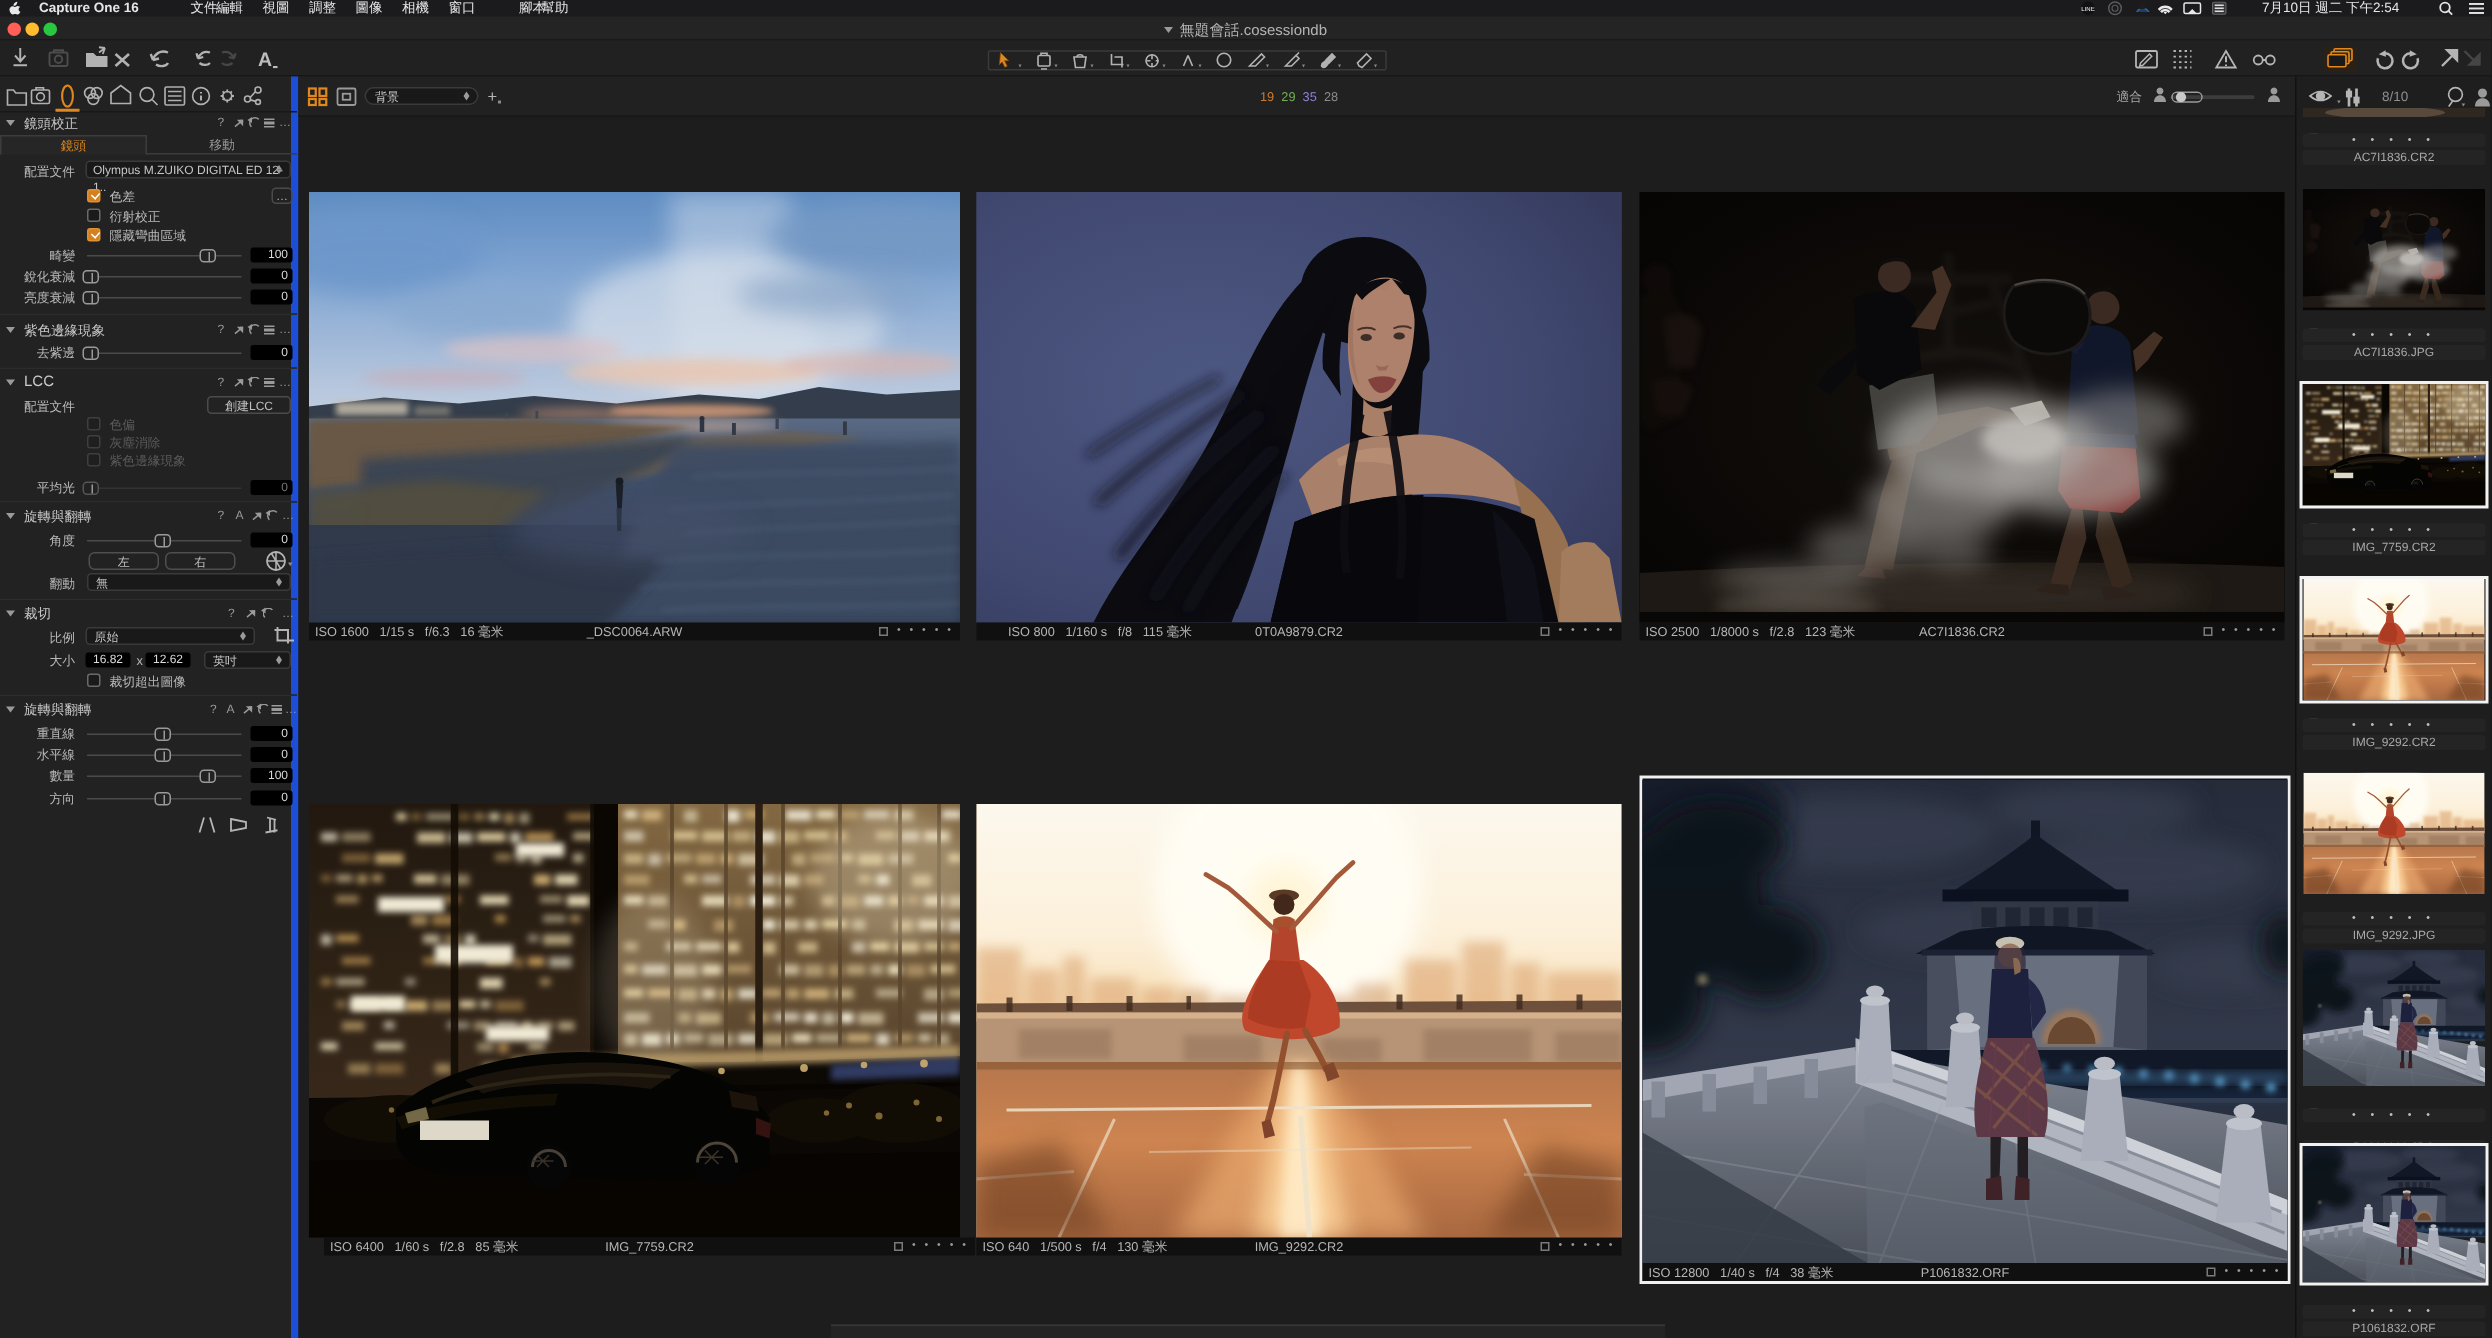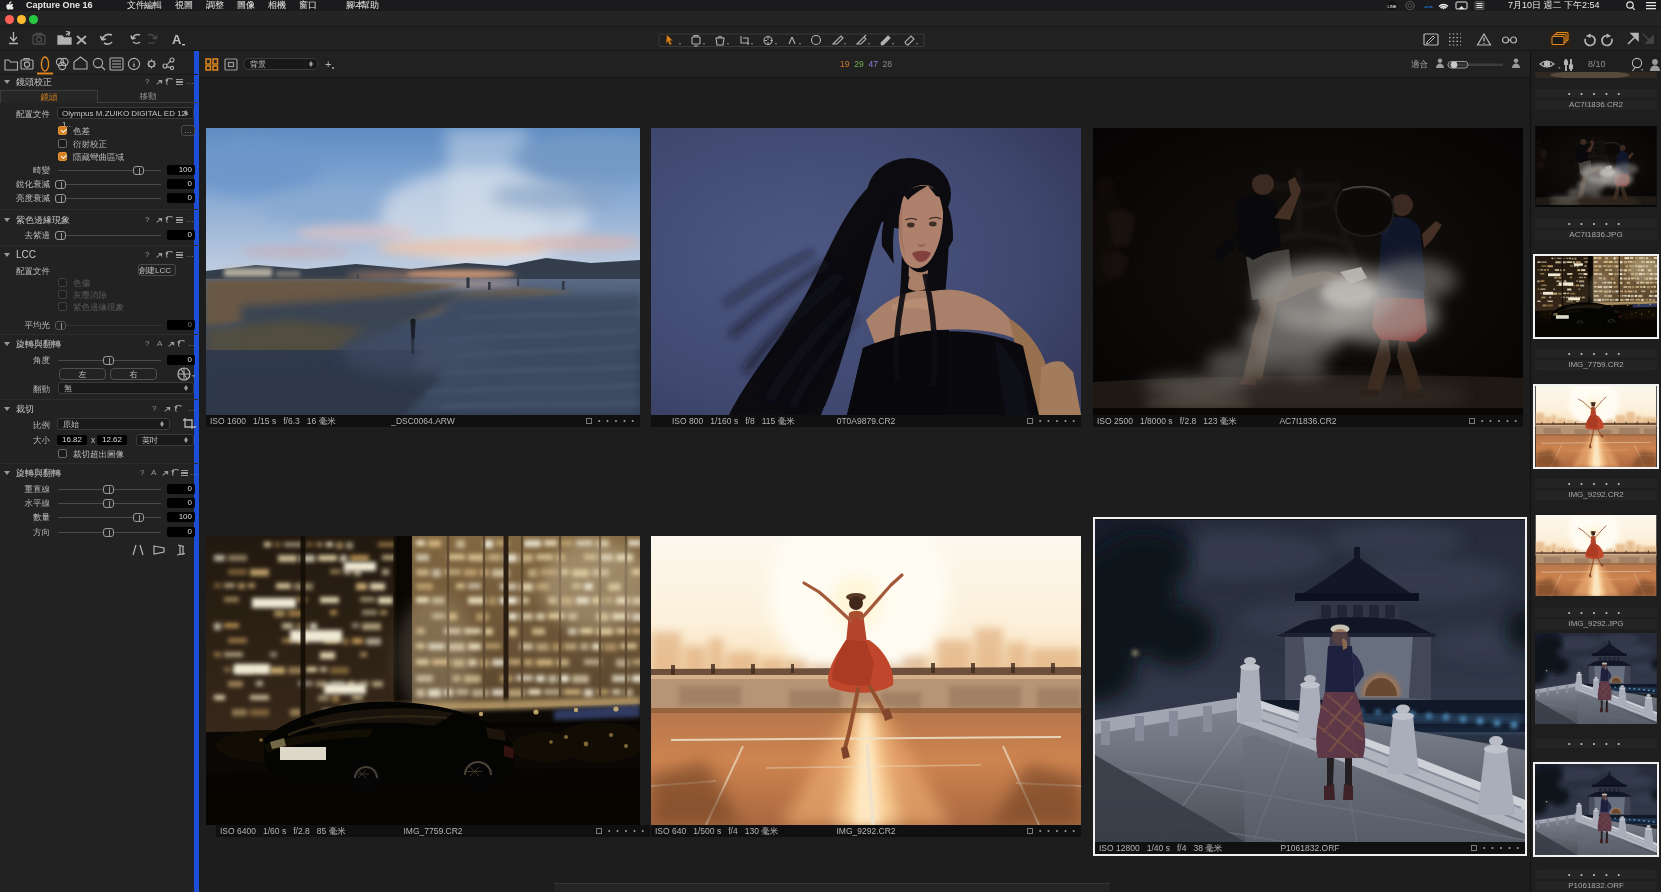--- a/index.html
+++ b/index.html
@@ -107,20 +107,21 @@
           <rect x="30" y="5" width="10" height="1.3"></rect>
           <rect x="30" y="8" width="10" height="1.3"></rect>
         </g>
   </svg>
 </div>
 
 <div id="titlebar" class="abs">
   <div class="tl" style="left:5px;background:#ff5f57"></div>
   <div class="tl" style="left:17px;background:#febc2e"></div>
   <div class="tl" style="left:29px;background:#28c840"></div>
+  <div id="title"><span style="display:inline-block;width:0;height:0;border-left:3.5px solid transparent;border-right:3.5px solid transparent;border-top:4.5px solid #9a9a9a;margin-right:4px;vertical-align:middle"></span>無題會話.cosessiondb</div>
 </div>
 
 <div id="toolbar" class="abs">
 <svg width="1661" height="24" style="position:absolute;left:0;top:0">
   <g stroke="#b2b2b2" fill="none" stroke-width="1.3">
     <path d="M13.5 5 v8 M10 10 l3.5 4 3.5-4 M9 16.5 h9"></path>
     <g stroke="#4c4c4c">
             <rect x="33" y="8" width="12" height="9" rx="1"></rect>
             <circle cx="39" cy="12.5" r="2.5"></circle>
             <path d="M36 8 v-1.5 h6 v1.5"></path>
@@ -332,21 +333,21 @@
   <div class="ph" style="top:198px">
         <span class="cv"></span>
         <span class="tt" style="font-size:10px">LCC</span>
     <span class="hic" style="left:145px">?</span>
         <span class="ic-arr" style="left:156px"></span>
         <span class="ic-undo" style="left:166px"></span>
         <span class="ic-menu" style="left:176px"></span>
         <span class="hic" style="left:186px">…</span>
       </div>
   <div class="plabel" style="left:0;top:215px">配置文件</div>
-  <div class="abs" style="left:138px;top:213px;width:38px;height:12px;border:1px solid #4a4a4a;border-radius:3px;color:#c0c0c0;font-size:8px;text-align:left;line-height:11px">創建LCC</div>
+  <div class="abs" style="left:138px;top:213px;width:56px;height:12px;border:1px solid #4a4a4a;border-radius:3px;color:#c0c0c0;font-size:8px;text-align:center;line-height:11px">創建LCC</div>
   <div class="cb dim" style="left:58px;top:227px"></div>
       <div class="cblab dim" style="left:73px;top:227px">色偏</div>
   <div class="cb dim" style="left:58px;top:239px"></div>
       <div class="cblab dim" style="left:73px;top:239px">灰塵消除</div>
   <div class="cb dim" style="left:58px;top:251px"></div>
       <div class="cblab dim" style="left:73px;top:251px">紫色邊緣現象</div>
   <div class="plabel" style="left:0;top:269px">平均光</div>
   <div class="slider" style="left:58px;top:274px;width:103px;background:#333">
         <div class="knob" style="left:-3px;border-color:#555"></div>
       </div>
@@ -449,21 +450,21 @@
             <rect x="14" y="15" width="4.5" height="4"></rect>
       </g>
       <g stroke="#9a9a9a" fill="none" stroke-width="1.2">
             <rect x="26" y="8" width="12" height="11" rx="1"></rect>
             <rect x="29.5" y="11.5" width="5" height="4"></rect>
           </g>
       <text x="126" y="17" fill="#b5b5b5" font-size="11">+</text>
           <rect x="133" y="16" width="2" height="2" fill="#8a8a8a"></rect>
     </svg>
     <div class="dd" style="left:44px;top:7px;width:76px;height:12px;line-height:11px;padding-left:6px;border-radius:6px">背景<span class="ar"></span></div>
-    <div class="abs" style="left:641px;top:8px;font-size:8.5px"><span style="color:#cf7a2a">19</span>&nbsp;&nbsp;<span style="color:#6faf52">29</span>&nbsp;&nbsp;<span style="color:#8a84d8">47</span>&nbsp;&nbsp;<span style="color:#8a8a8a">28</span></div>
+    <div class="abs" style="left:641px;top:8px;font-size:8.5px"><span style="color:#cf7a2a">19</span>&nbsp;&nbsp;<span style="color:#6faf52">29</span>&nbsp;&nbsp;<span style="color:#8a84d8">35</span>&nbsp;&nbsp;<span style="color:#8a8a8a">28</span></div>
     <div class="abs" style="left:1212px;top:8px;font-size:8.5px;color:#a5a5a5">適合</div>
     <svg width="100" height="27" style="position:absolute;left:1230px;top:0">
       <path d="M7 17 c0-3 2-4.5 4-4.5 s4 1.5 4 4.5 z M11 12 a2.3 2.3 0 1 0 -0.01 0" fill="#9a9a9a"></path>
       <rect x="18" y="12.5" width="56" height="2.5" rx="1.2" fill="#3c3c3c"></rect>
       <rect x="19" y="10.5" width="20" height="6.5" rx="3.2" fill="none" stroke="#9a9a9a"></rect>
       <circle cx="25" cy="13.8" r="3.4" fill="#c9c9c9"></circle>
       <path d="M83 17 c0-3 2-4.5 4-4.5 s4 1.5 4 4.5 z M87 12 a2.3 2.3 0 1 0 -0.01 0" fill="#9a9a9a"></path>
     </svg>
   </div>
 

